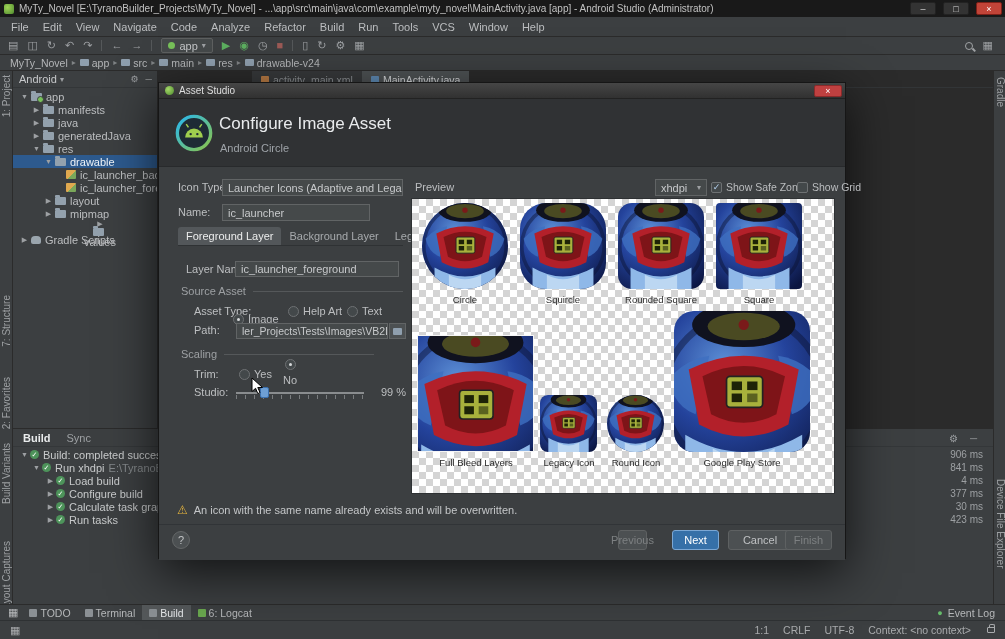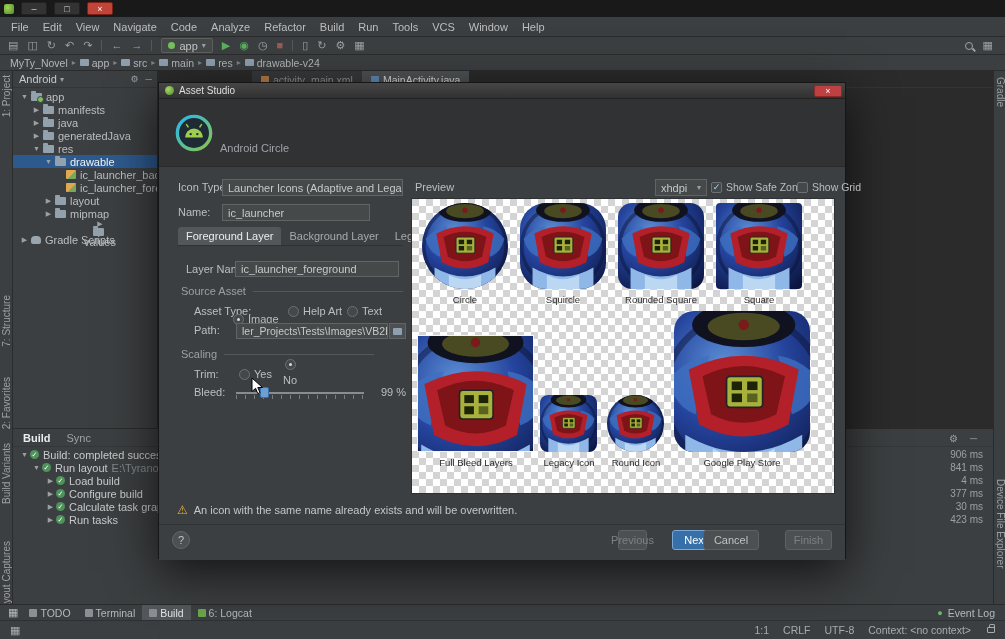--- a/index.html
+++ b/index.html
@@ -174,20 +174,21 @@
       <path d="M14 72 Q48 92 82 72 L82 96 L14 96 Z" fill="#8fb8e8"></path>
       <path d="M30 80 Q48 90 66 80 L66 96 L30 96Z" fill="#bcd7f2"></path>
     </g>
   </defs>
 </svg>
 
 <div id="screen">
 
   <div id="titlebar">
     <span class="t-ico"></span>
+    <span class="t-text">MyTy_Novel [E:\TyranoBuilder_Projects\MyTy_Novel] - ...\app\src\main\java\com\example\myty_novel\MainActivity.java [app] - Android Studio (Administrator)</span>
     <span class="win-btn">–</span>
     <span class="win-btn">□</span>
     <span class="win-btn close">×</span>
   </div>
 
   <div id="menubar">
     <span>File</span>
     <span>Edit</span>
     <span>View</span>
     <span>Navigate</span>
@@ -371,21 +372,21 @@
     </div>
     <div id="bp-tree">
       <div class="b-row" style="padding-left:2px;">
           <span class="arr">▼</span>
           <span class="chk">✓</span>
           <span class="b-lab">Build: completed successful</span>
         </div>
       <div class="b-row" style="padding-left:14px;">
           <span class="arr">▼</span>
           <span class="chk">✓</span>
-          <span class="b-lab">Run layout</span>
+          <span class="b-lab">Run xhdpi</span>
           <span class="b-path">E:\TyranoBu</span>
         </div>
       <div class="b-row" style="padding-left:28px;">
           <span class="arr">▶</span>
           <span class="chk">✓</span>
           <span class="b-lab">Load build</span>
         </div>
       <div class="b-row" style="padding-left:28px;">
           <span class="arr">▶</span>
           <span class="chk">✓</span>
@@ -455,20 +456,21 @@
     </div>
     <div class="dlg-header">
       <svg class="as-logo" viewBox="0 0 36 36">
         <circle cx="18" cy="18" r="15" fill="#1e2b35" stroke="url(#ringGrad)" stroke-width="3"></circle>
         <path d="M10 22 a8 8 0 0 1 16 0 z" fill="#9fce4e"></path>
         <line x1="13" y1="13" x2="11" y2="10" stroke="#9fce4e" stroke-width="1.3"></line>
         <line x1="23" y1="13" x2="25" y2="10" stroke="#9fce4e" stroke-width="1.3"></line>
         <circle cx="15" cy="19" r="1.1" fill="#1e2b35"></circle>
         <circle cx="21" cy="19" r="1.1" fill="#1e2b35"></circle>
       </svg>
+      <div class="dlg-h1">Configure Image Asset</div>
       <div class="dlg-h2">Android Circle</div>
     </div>
     <div class="dlg-body">
 
       <span class="f-lab" style="left:19px;top:12px;">Icon Type:</span>
       <div class="field combo" style="left:63px;top:12px;width:181px;height:17px;">
         <span>Launcher Icons (Adaptive and Legacy)</span>
 
       </div>
 
@@ -521,21 +523,21 @@
       <span class="f-lab" style="left:35px;top:199px;">Trim:</span>
       <span class="radio" style="left:80px;top:201px;">
           <span class="rb"></span>
           <span>Yes</span>
         </span>
       <span class="radio on" style="left:124px;top:192px;flex-direction:column;">
           <span class="rb"></span>
           <span>No</span>
         </span>
 
-      <span class="f-lab" style="left:35px;top:217px;">Bleed:</span>
+      <span class="f-lab" style="left:35px;top:217px;">Studio:</span>
       <div class="slider" style="left:77px;top:219px;width:128px;">
         <div class="sl-track"></div>
         <div class="sl-ticks"></div>
         <div class="sl-thumb" style="left:24px;"></div>
       </div>
       <span class="f-lab" style="left:222px;top:217px;">99 %</span>
 
       <span class="f-lab" style="left:256px;top:12px;">Preview</span>
       <div class="field combo" style="left:496px;top:12px;width:52px;height:17px;">
         <span>xhdpi</span>
@@ -603,21 +605,21 @@
       </div>
 
       <div class="warn-row">
         <span class="warn-ico">⚠</span>
         <span>An icon with the same name already exists and will be overwritten.</span>
       </div>
       <div class="dlg-sep"></div>
       <div class="help-btn">?</div>
       <div class="dbtn disabled" style="left:459px;width:29px;">Previous</div>
       <div class="dbtn primary" style="left:513px;width:47px;">Next</div>
-      <div class="dbtn" style="left:544px;width:56px;">Cancel</div>
+      <div class="dbtn" style="left:569px;width:64px;">Cancel</div>
       <div class="dbtn disabled" style="left:626px;width:47px;">Finish</div>
 
       <svg id="cursor" width="13" height="19" viewBox="0 0 13 19">
         <polygon points="1,1 1,14.5 4.6,11.3 6.8,16.6 9,15.6 6.8,10.5 11.5,10.5" fill="#ffffff" stroke="#000000" stroke-width="1"></polygon>
       </svg>
     </div>
   </div>
 
 </div>
 

